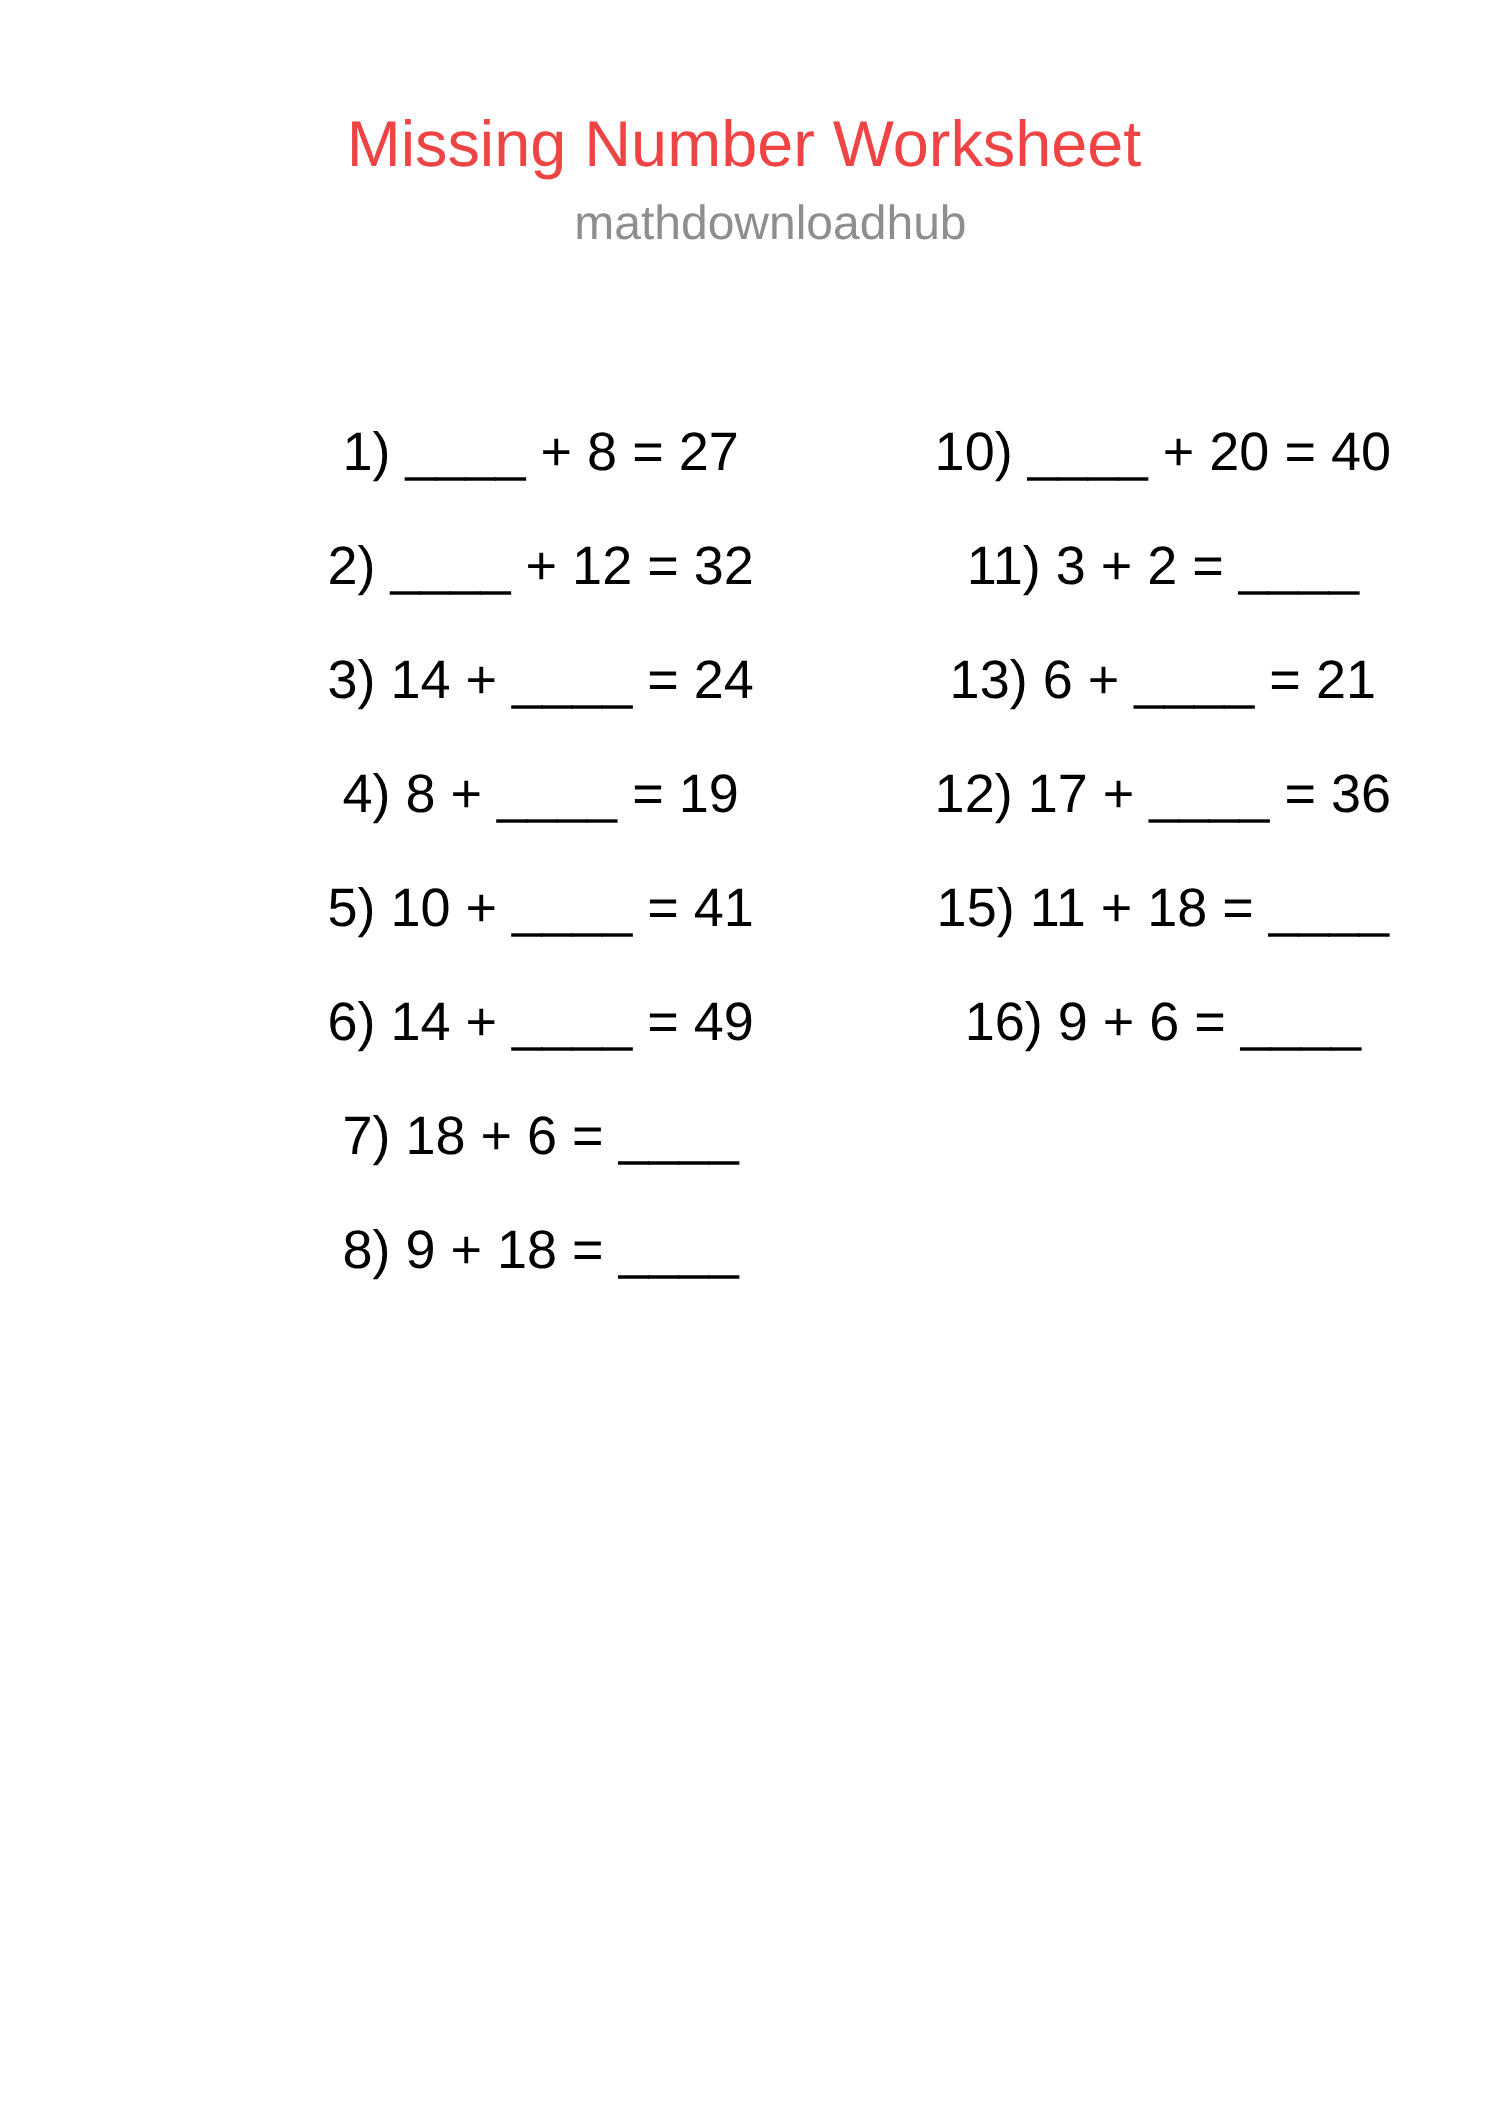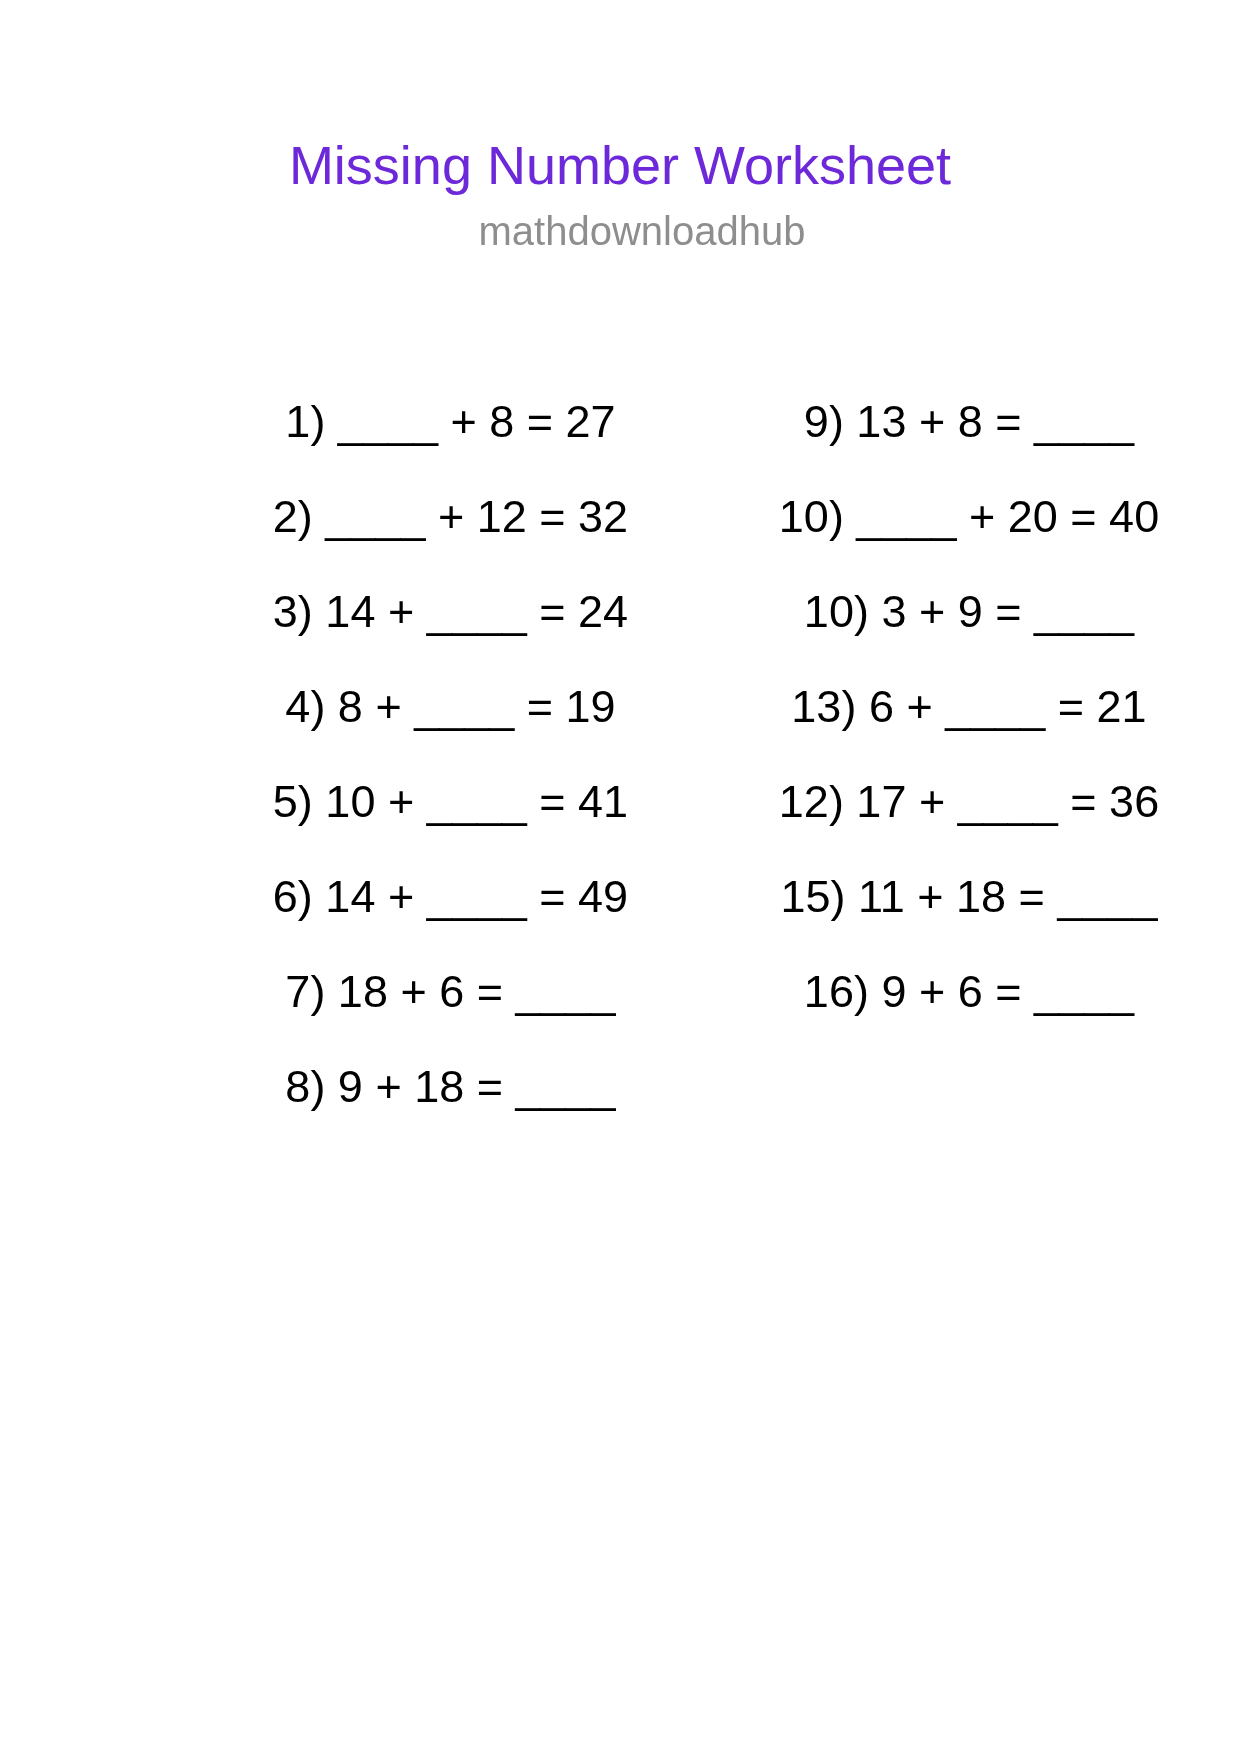--- a/index.html
+++ b/index.html
@@ -22,23 +22,22 @@
     background: #ffffff;
   }
   .header {
     text-align: center;
     padding-top: 88px;
   }
   .title {
     font-size: 54px;
     line-height: 65px;
     font-weight: 400;
-    color: #6d28d9;
+    color: #ef4444;
     letter-spacing: 0;
-    margin-top: 45px;
   }
   .subtitle {
     font-size: 40px;
     line-height: 46px;
     margin-top: 10px;
     color: #8e8e8e;
     font-weight: 400;
     margin-left: 44px;
   }
   .problems {
@@ -78,23 +77,22 @@
       <div class="problem">2) ____ + 12 = 32</div>
       <div class="problem">3) 14 + ____ = 24</div>
       <div class="problem">4) 8 + ____ = 19</div>
       <div class="problem">5) 10 + ____ = 41</div>
       <div class="problem">6) 14 + ____ = 49</div>
       <div class="problem">7) 18 + 6 = ____</div>
       <div class="problem">8) 9 + 18 = ____</div>
     </div>
 
     <div class="col">
-      <div class="problem">9) 13 + 8 = ____</div>
       <div class="problem">10) ____ + 20 = 40</div>
-      <div class="problem">10) 3 + 9 = ____</div>
+      <div class="problem">11) 3 + 2 = ____</div>
       <div class="problem">13) 6 + ____ = 21</div>
       <div class="problem">12) 17 + ____ = 36</div>
       <div class="problem">15) 11 + 18 = ____</div>
       <div class="problem">16) 9 + 6 = ____</div>
     </div>
 
   </div>
 
 </div>
 

